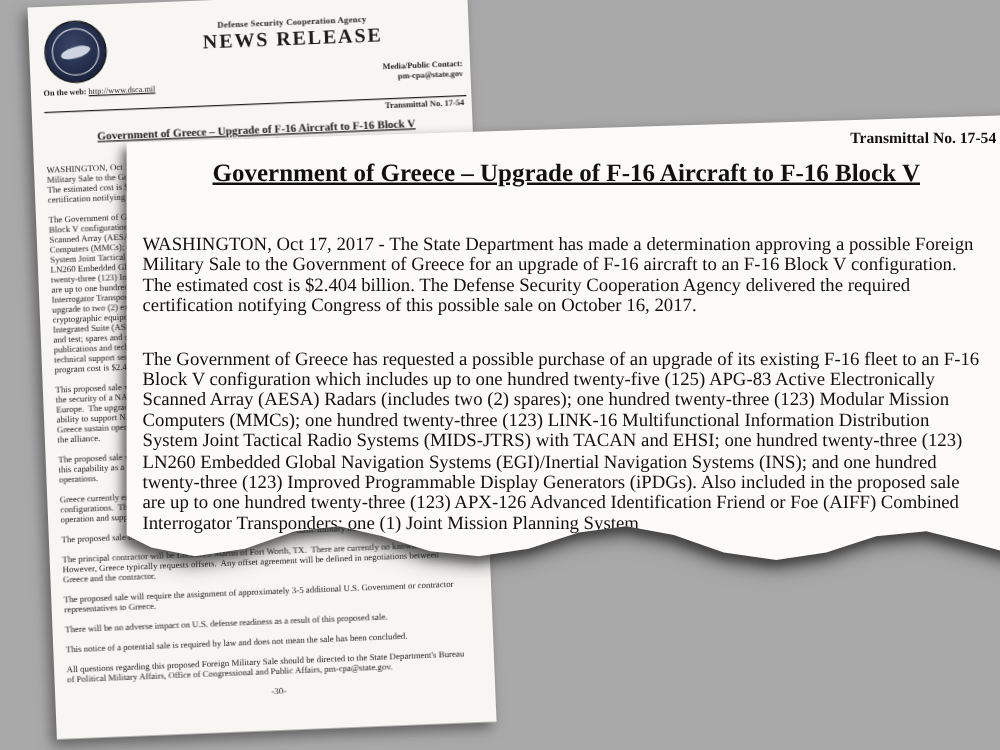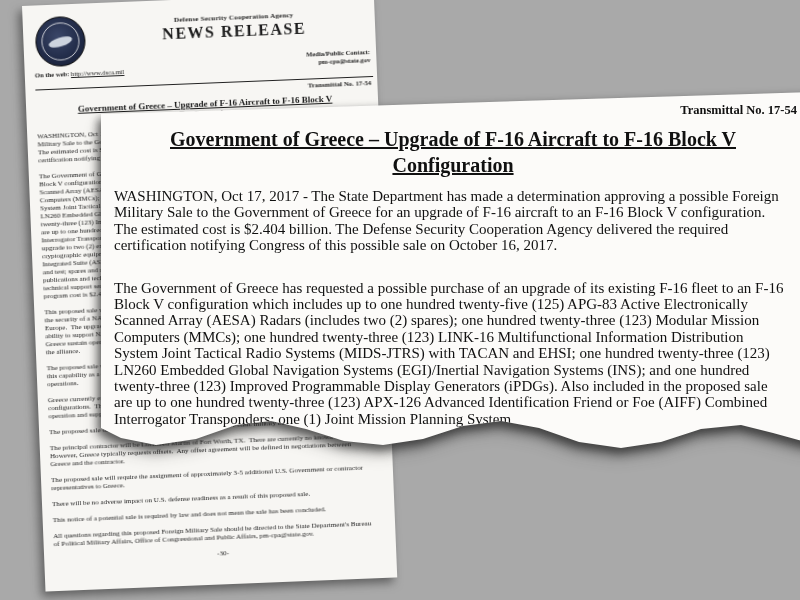--- a/index.html
+++ b/index.html
@@ -125,21 +125,20 @@
         <p class="bp center">-30-</p>
       </div>
     </div>
   </div>
 
   <div class="front-wrap">
     <div class="front-sheet">
       <div class="fp-transmittal">Transmittal No. 17-54</div>
       <div class="fp-title">
         <div><span>Government of Greece – Upgrade of F-16 Aircraft to F-16 Block V</span></div>
-        <div><span>Configuration</span></div>
       </div>
       <div class="fp-body">
         <p class="fp-para">WASHINGTON, Oct 17, 2017 - The State Department has made a determination approving a possible Foreign
 Military Sale to the Government of Greece for an upgrade of F-16 aircraft to an F-16 Block V configuration.
 The estimated cost is $2.404 billion.  The Defense Security Cooperation Agency delivered the required
 certification notifying Congress of this possible sale on October 16, 2017.</p>
         <p class="fp-para">The Government of Greece has requested a possible purchase of an upgrade of its existing F-16 fleet to an F-16
 Block V configuration which includes up to one hundred twenty-five (125) APG-83 Active Electronically
 Scanned Array (AESA) Radars (includes two (2) spares); one hundred twenty-three (123) Modular Mission
 Computers (MMCs); one hundred twenty-three (123) LINK-16 Multifunctional Information Distribution

